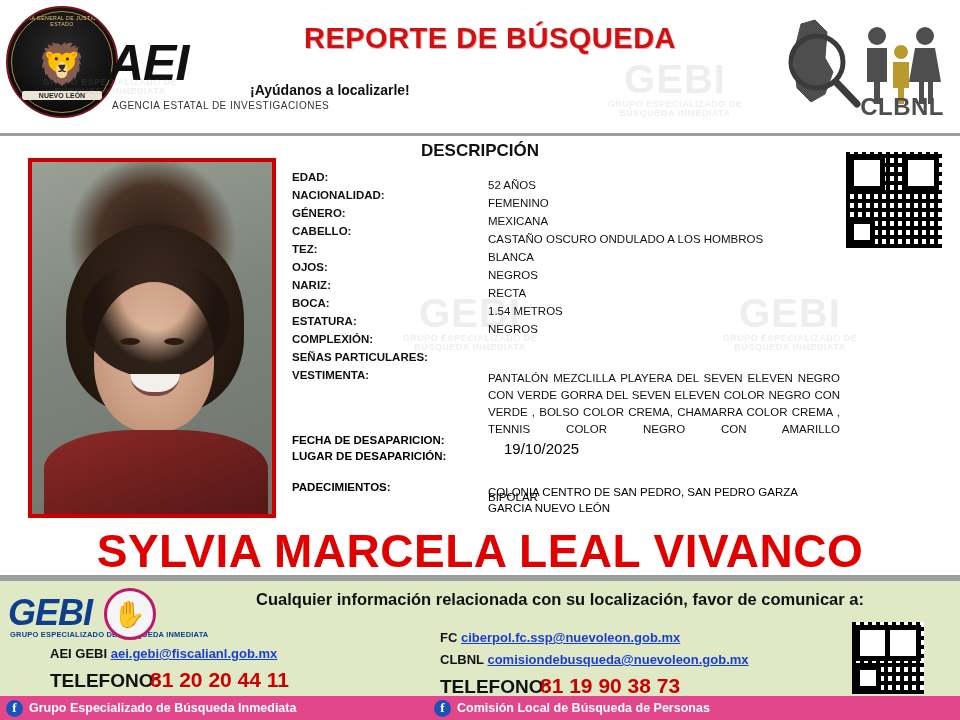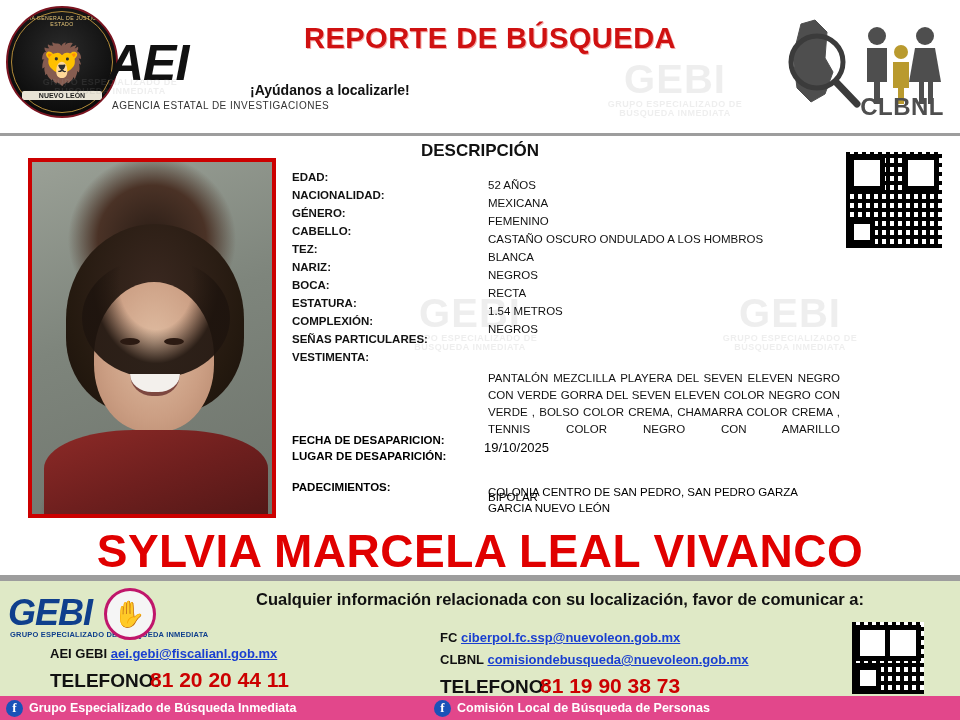--- a/index.html
+++ b/index.html
@@ -162,21 +162,21 @@
     font-size: 11.5px; color: #111; line-height: 18px;
   }
   .vestimenta-block {
     position: absolute; left: 488px; top: 370px; width: 352px;
     font-size: 11.5px; color: #111; line-height: 17px;
     text-align: justify; text-align-last: justify;
   }
   .f-fecha { position: absolute; left: 292px; top: 434px; font-size: 11.5px; font-weight: bold; }
   .f-lugar { position: absolute; left: 292px; top: 450px; font-size: 11.5px; font-weight: bold; }
   .f-pade  { position: absolute; left: 292px; top: 481px; font-size: 11.5px; font-weight: bold; }
-  .v-fecha { position: absolute; left: 484px; top: 440px; font-size: 13px; }
+  .v-fecha { position: absolute; left: 504px; top: 440px; font-size: 15px; }
   .v-lugar { position: absolute; left: 488px; top: 456px; width: 352px; font-size: 11.5px; line-height: 16px; margin-top: 28px; }
   .v-pade  { position: absolute; left: 488px; top: 491px; font-size: 11.5px; }
 
   
   .qr {
     background: #fff;
     background-image:
       repeating-linear-gradient(90deg, #000 0 4px, #fff 4px 8px),
       repeating-linear-gradient(0deg, #000 0 4px, #fff 4px 9px);
     background-blend-mode: multiply;
@@ -346,32 +346,33 @@
   <div class="photo-smile"></div>
   <div class="photo-body"></div>
 </div>
 
 <div class="fields">
   <div class="f">EDAD:</div>
   <div class="f">NACIONALIDAD:</div>
   <div class="f">GÉNERO:</div>
   <div class="f">CABELLO:</div>
   <div class="f">TEZ:</div>
+  <div class="f">OJOS:</div>
   <div class="f">NARIZ:</div>
   <div class="f">BOCA:</div>
   <div class="f">ESTATURA:</div>
   <div class="f">COMPLEXIÓN:</div>
   <div class="f">SEÑAS PARTICULARES:</div>
   <div class="f">VESTIMENTA:</div>
 </div>
 
 <div class="values">
   <div class="v">52 AÑOS</div>
+  <div class="v">FEMENINO</div>
   <div class="v">MEXICANA</div>
-  <div class="v">FEMENINO</div>
   <div class="v">CASTAÑO OSCURO ONDULADO A LOS HOMBROS</div>
   <div class="v">BLANCA</div>
   <div class="v">NEGROS</div>
   <div class="v">RECTA</div>
   <div class="v">1.54 METROS</div>
   <div class="v">NEGROS</div>
 </div>
 
 <div class="vestimenta-block">PANTALÓN MEZCLILLA PLAYERA DEL SEVEN ELEVEN NEGRO CON VERDE GORRA DEL SEVEN ELEVEN COLOR NEGRO CON VERDE , BOLSO COLOR CREMA, CHAMARRA COLOR CREMA , TENNIS COLOR NEGRO CON AMARILLO</div>
 

